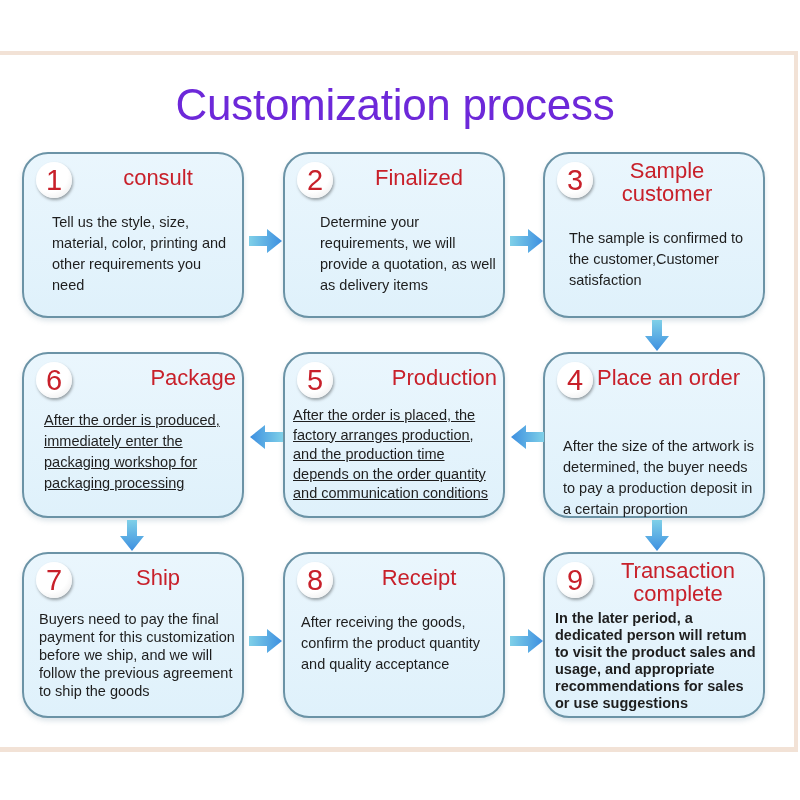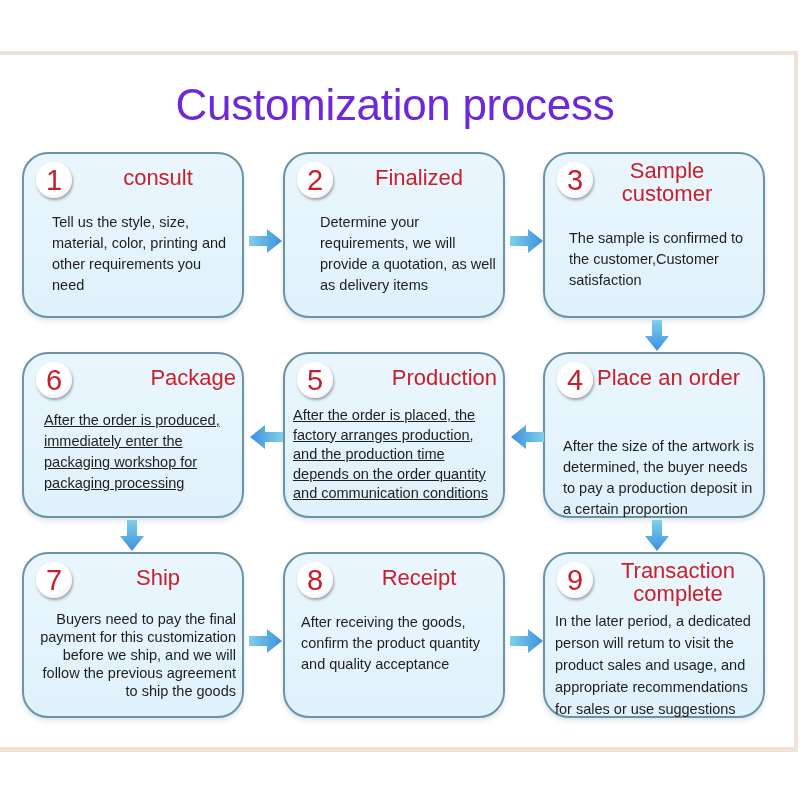--- a/index.html
+++ b/index.html
@@ -47,31 +47,31 @@
 </div>
 <div class="card" style="left:543px; top:352px;">
   <div class="badge">4</div>
   <div class="card-title" style="text-align:left; left:52px;">Place an order</div>
   <div class="card-body" style="top:52px; left:18px;margin-top:30px;">After the size of the artwork is determined, the buyer needs to pay a production deposit in a certain proportion</div>
 </div>
 
 <div class="card" style="left:22px; top:552px;">
   <div class="badge">7</div>
   <div class="card-title">Ship</div>
-  <div class="card-body" style="top:56px; left:15px; line-height:18px;text-align:right;">Buyers need to pay the final payment for this customization before we ship, and we will follow the previous agreement to ship the goods</div>
+  <div class="card-body" style="top:56px; left:15px; line-height:18px;">Buyers need to pay the final payment for this customization before we ship, and we will follow the previous agreement to ship the goods</div>
 </div>
 <div class="card" style="left:283px; top:552px;">
   <div class="badge">8</div>
   <div class="card-title">Receipt</div>
   <div class="card-body" style="top:58px; left:16px;">After receiving the goods, confirm the product quantity and quality acceptance</div>
 </div>
 <div class="card" style="left:543px; top:552px;">
   <div class="badge">9</div>
   <div class="card-title two" style="left:48px; width:130px;margin-left:20px;">Transaction complete</div>
-  <div class="card-body" style="top:56px; left:10px; line-height:22px;">In the later period, a dedicated person will retum to visit the product sales and usage, and appropriate recommendations for sales or use suggestions</div>
+  <div class="card-body" style="top:56px; left:10px; line-height:17px;font-weight:bold;">In the later period, a dedicated person will retum to visit the product sales and usage, and appropriate recommendations for sales or use suggestions</div>
 </div>
 
 <svg class="arrow" style="left:249px; top:228px;" width="34" height="26">
   <defs>
       <linearGradient id="gh" x1="0" x2="1" y1="0" y2="0">
         <stop offset="0" stop-color="#7fd0e8"></stop>
         <stop offset="1" stop-color="#3d8fe0"></stop>
       </linearGradient>
     </defs>
   <path d="M0 8 H18 V1 L33 13 L18 25 V18 H0 Z" fill="url(#gh)"></path>

